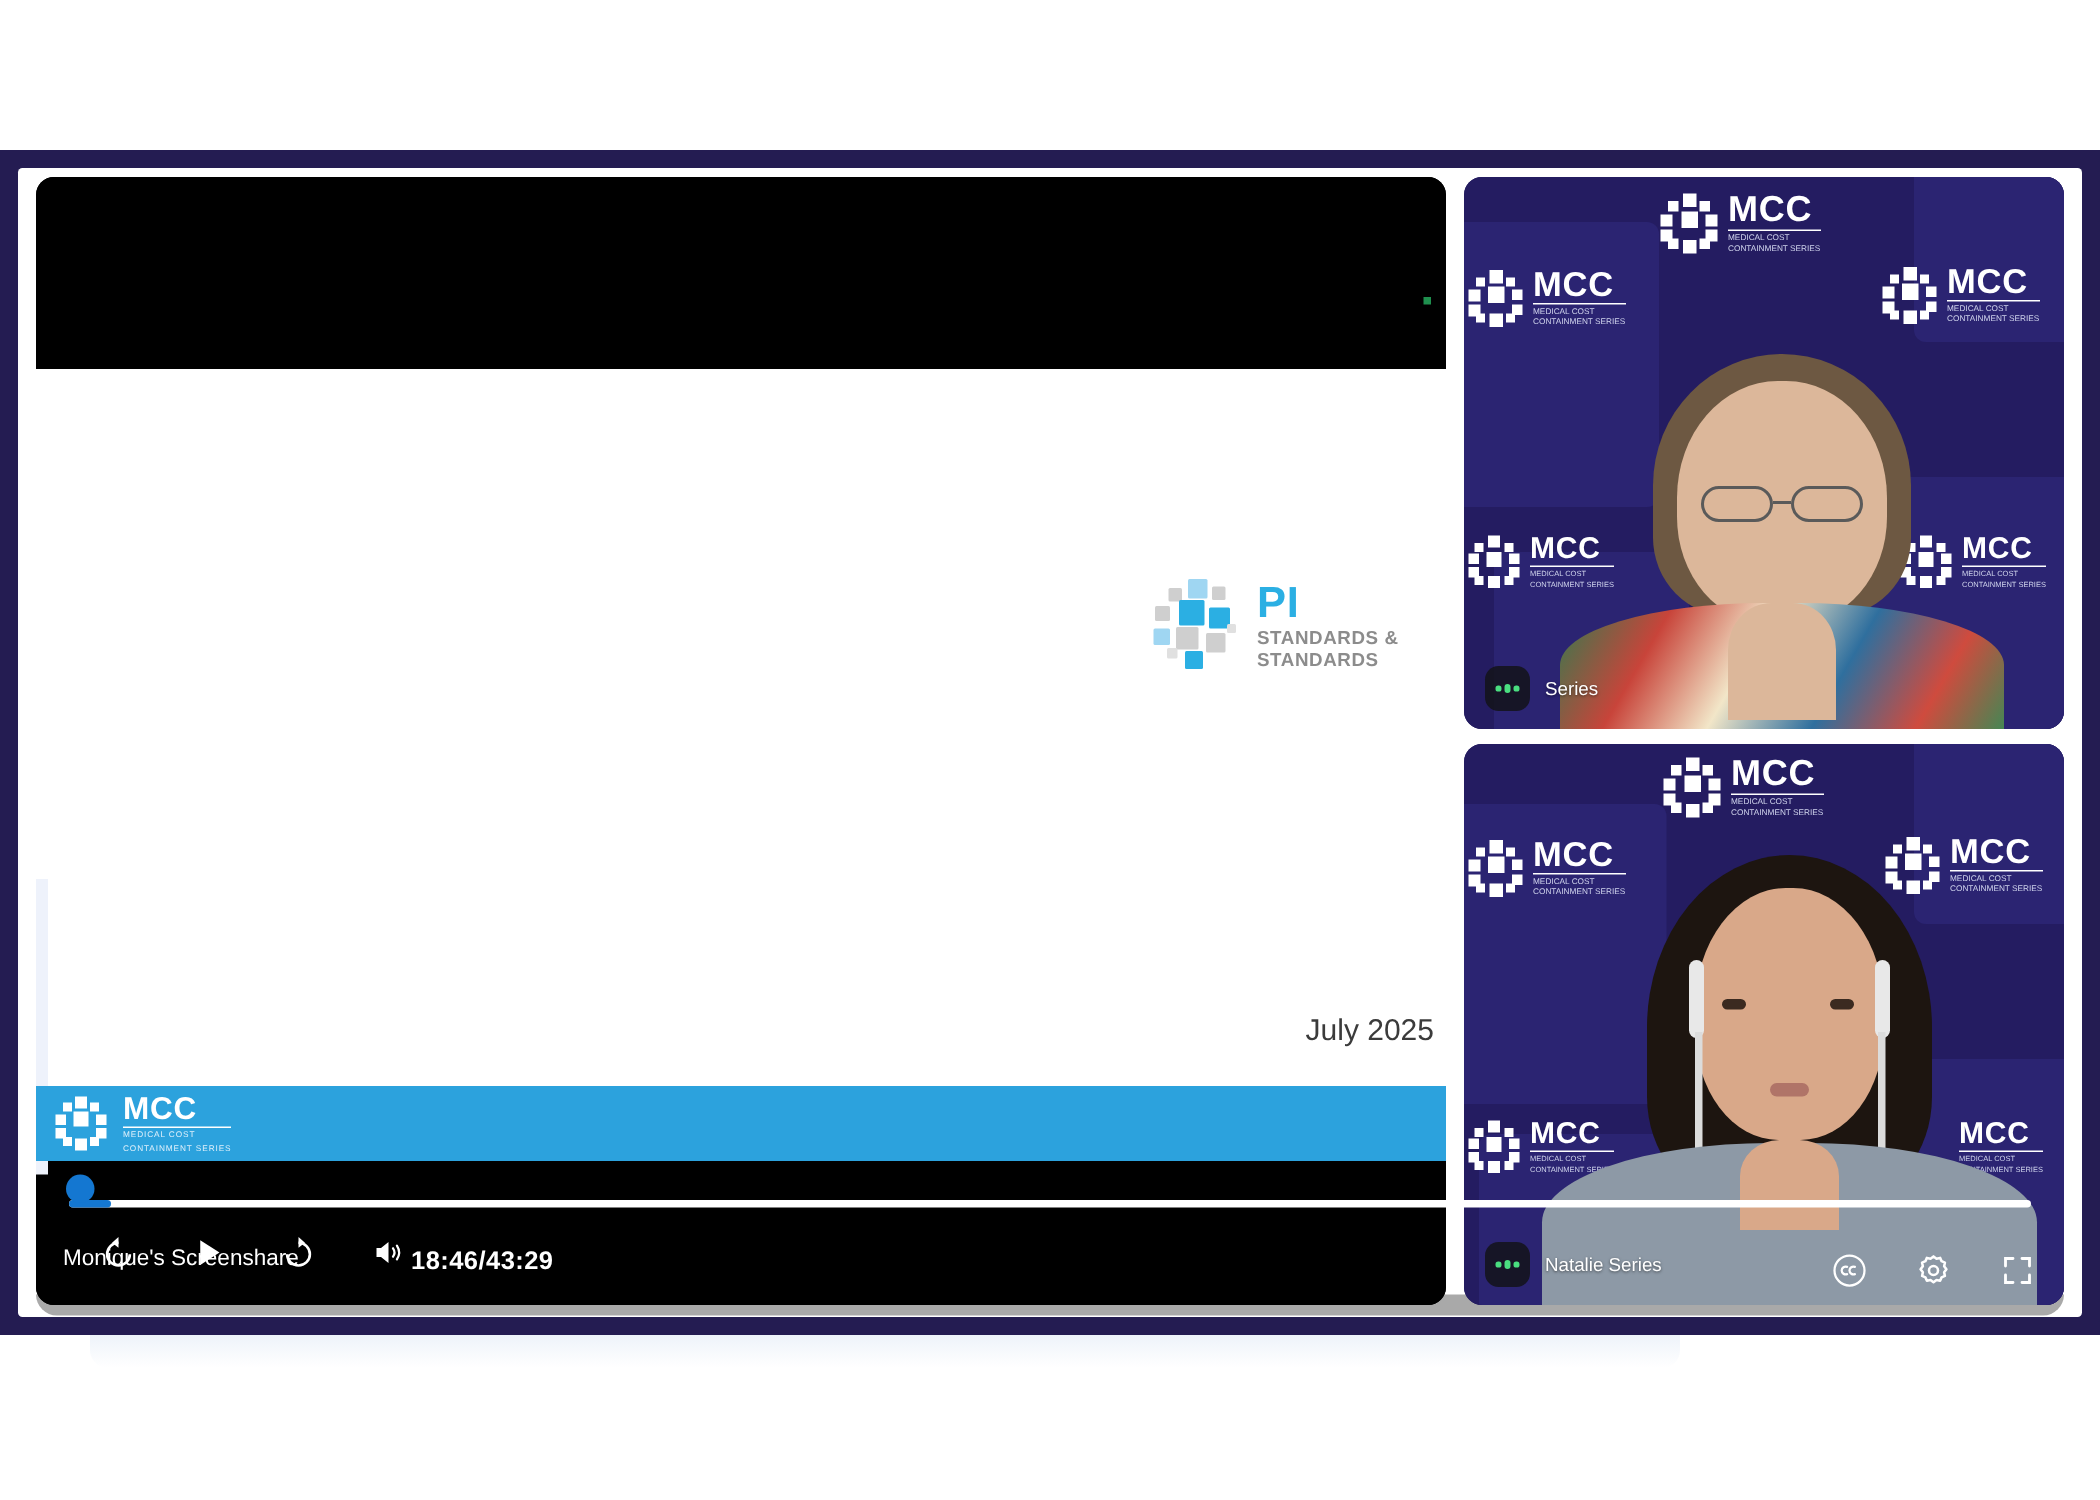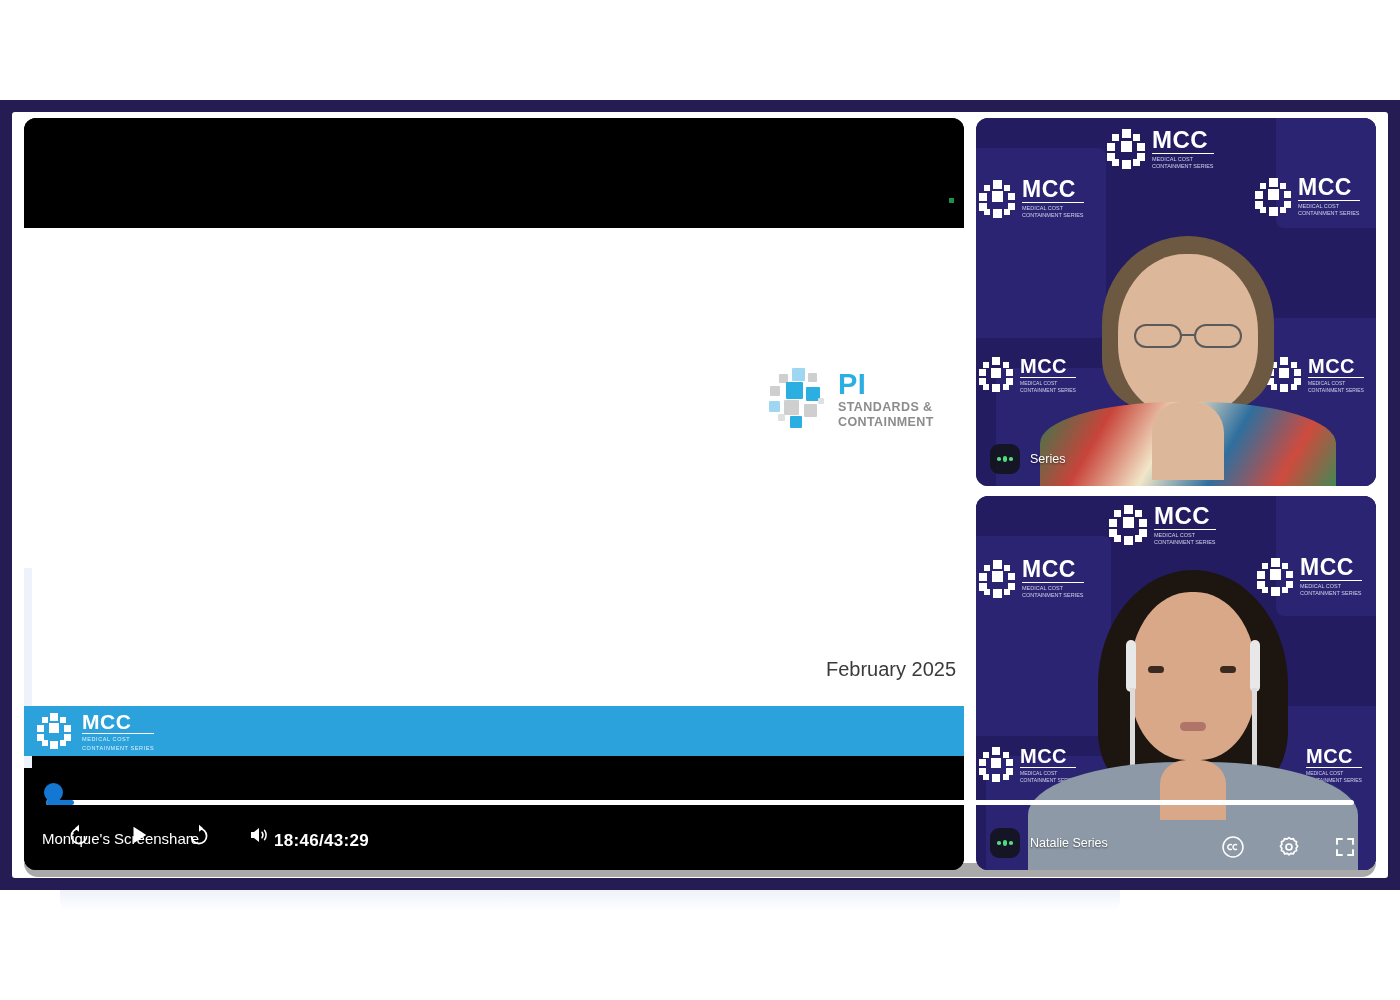--- a/index.html
+++ b/index.html
@@ -73,21 +73,21 @@
     background: #000000;
   }
   .green-dot {
     position: absolute; left: 925px; top: 80px;
     width: 5px; height: 5px; background: #1f8f4e;
   }
 
   
   #slide {
     position: absolute;
-    left: 0; top: 110px;
+    left: 0; top: 128px;
     width: 940px; height: 525px;
     background: #ffffff;
   }
   .slide-left-tint {
     position: absolute; left: 0; top: 340px;
     width: 8px; height: 200px; background: #eef2fb;
   }
 
   
   .pi-logo {
@@ -296,25 +296,25 @@
             <i style="left:3px;top:33px;width:11px;height:11px;background:#9fd6f2;"></i>
             <i style="left:18px;top:32px;width:15px;height:15px;background:#cfcfcf;"></i>
             <i style="left:38px;top:36px;width:13px;height:13px;background:#cfcfcf;"></i>
             <i style="left:24px;top:48px;width:12px;height:12px;background:#2bafe3;"></i>
             <i style="left:12px;top:46px;width:7px;height:7px;background:#e0e0e0;"></i>
             <i style="left:52px;top:30px;width:6px;height:6px;background:#e0e0e0;"></i>
           </div>
           <div class="pi-text">
             <div class="pi-title">PI</div>
             <div class="pi-sub">STANDARDS &amp;</div>
-            <div class="pi-sub">CONTAINMENT</div>
-          </div>
-        </div>
-
-        <div class="slide-date">February 2025</div>
+            <div class="pi-sub">STANDARDS</div>
+          </div>
+        </div>
+
+        <div class="slide-date">July 2025</div>
 
         <div class="slide-footer">
           <div class="mcc-mark">
             <i style="left:14px;top:0;width:8px;height:8px;"></i>
             <i style="left:24px;top:4px;width:6px;height:6px;"></i>
             <i style="left:6px;top:4px;width:6px;height:6px;"></i>
             <i style="left:1px;top:12px;width:7px;height:7px;"></i>
             <i style="left:28px;top:12px;width:7px;height:7px;"></i>
             <i style="left:13px;top:10px;width:10px;height:10px;"></i>
             <i style="left:1px;top:21px;width:7px;height:7px;"></i>

